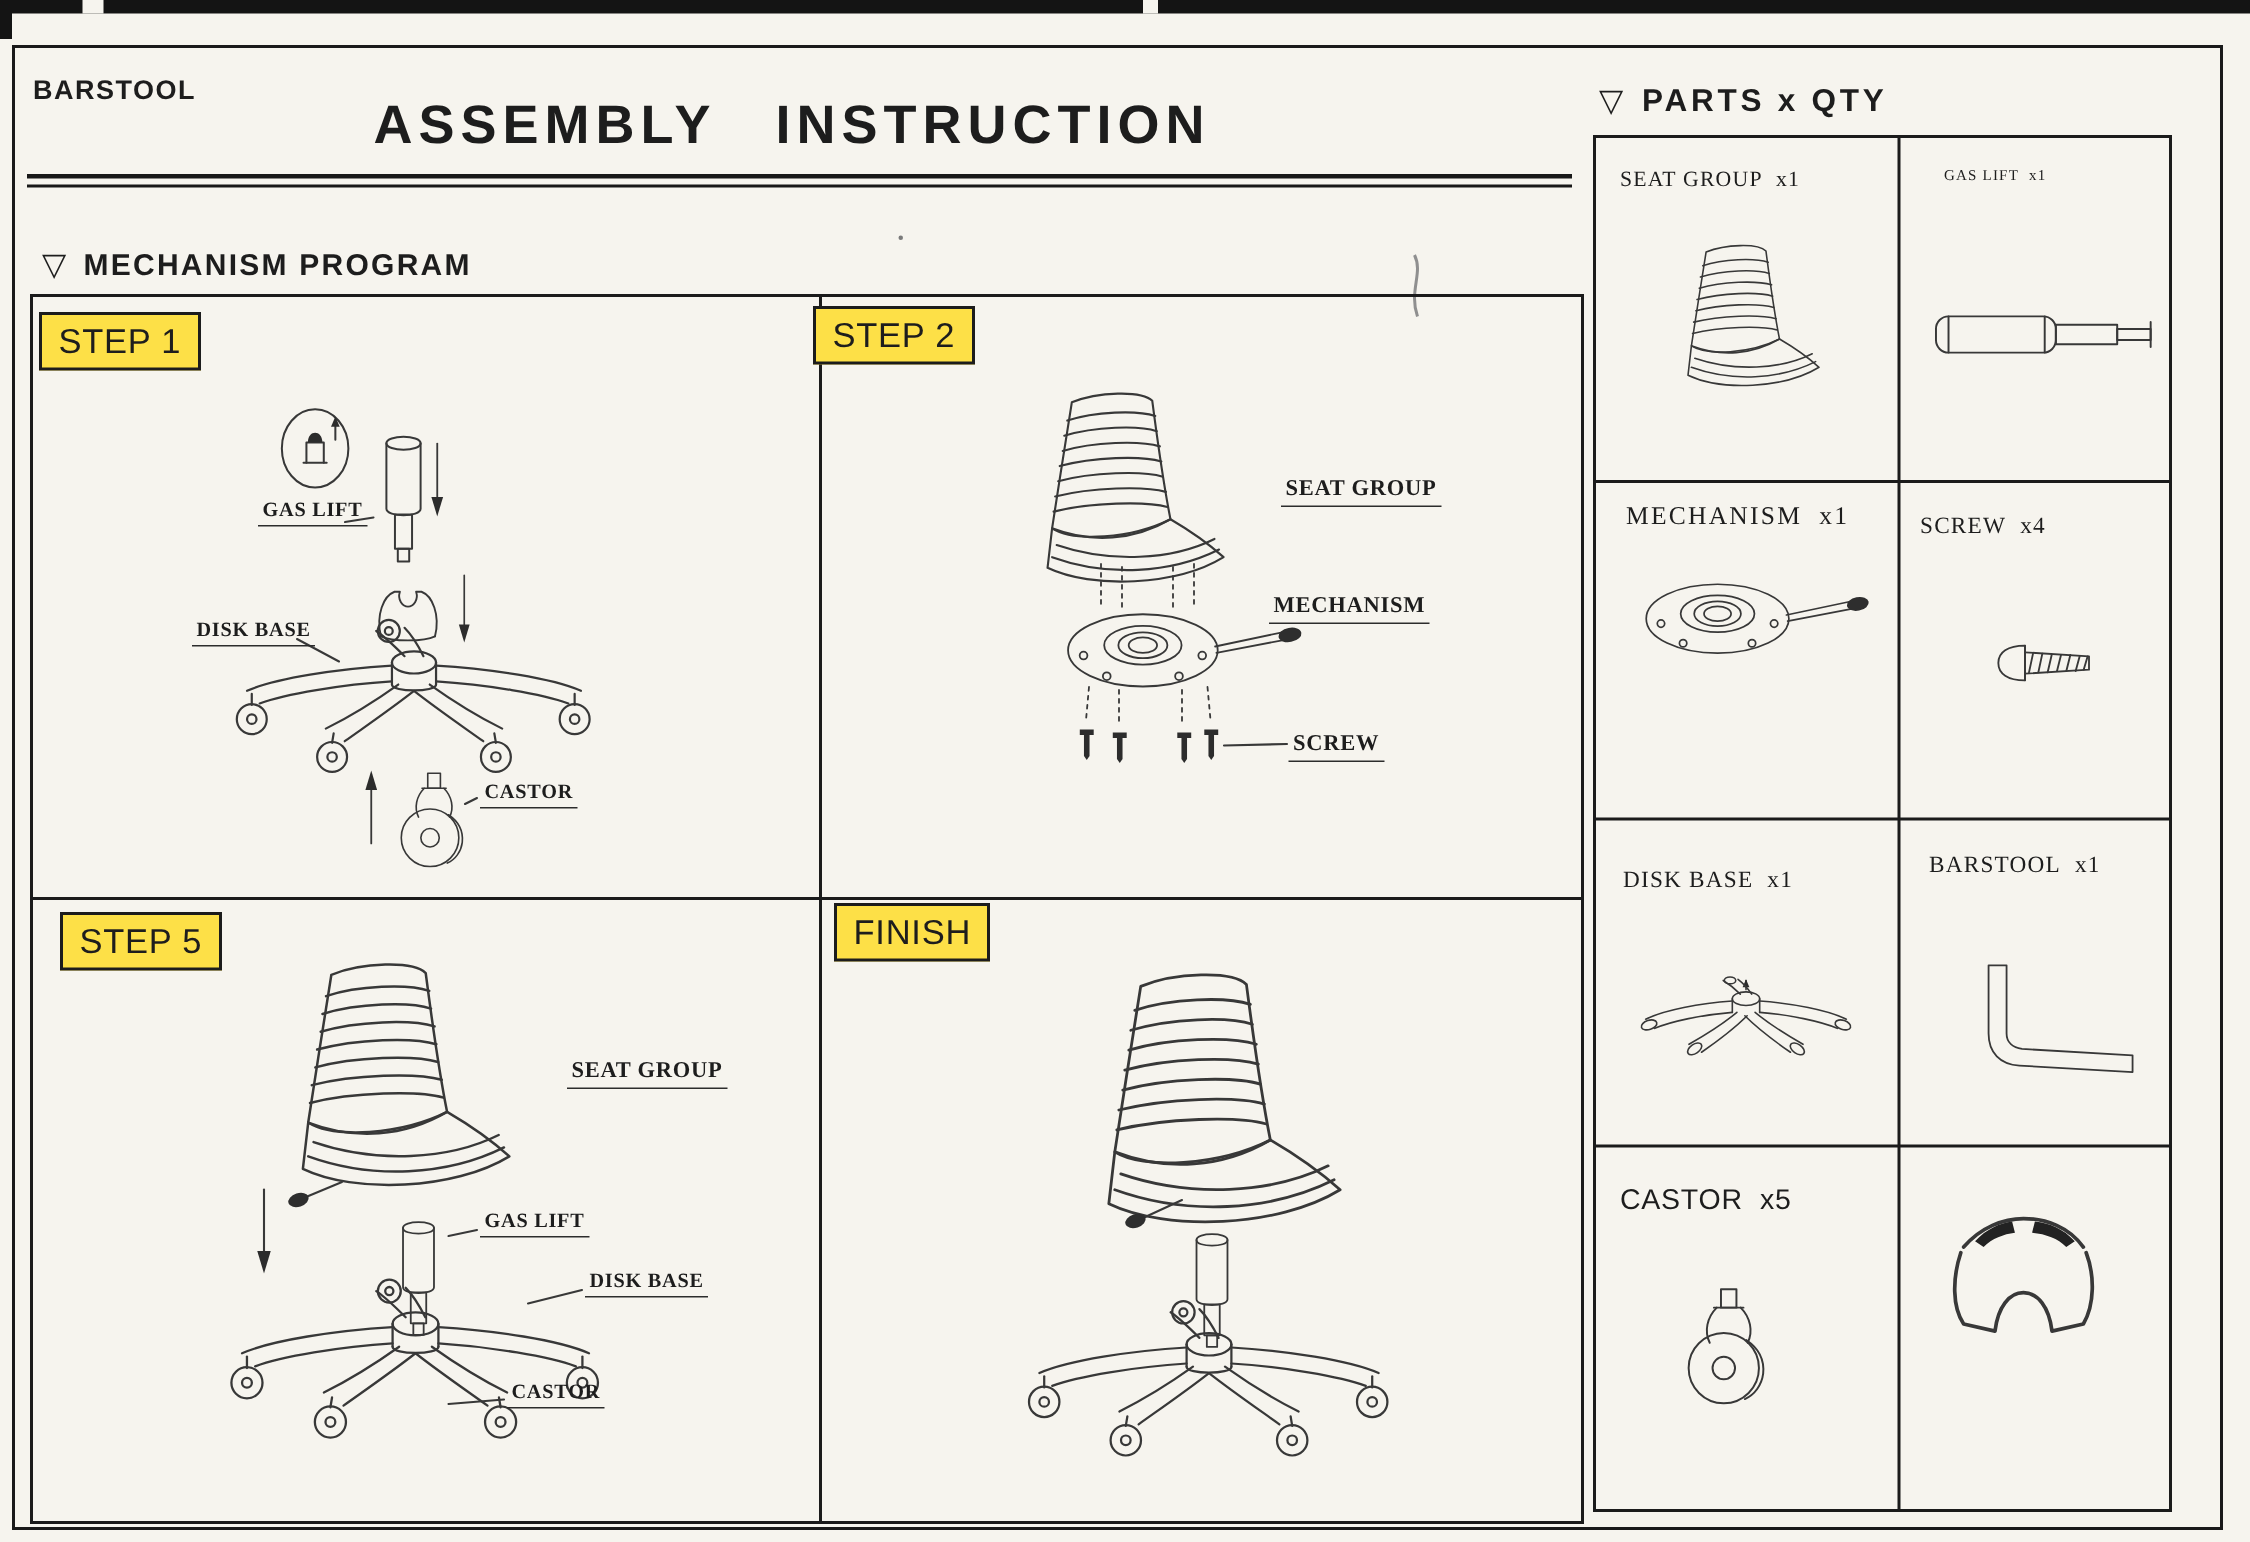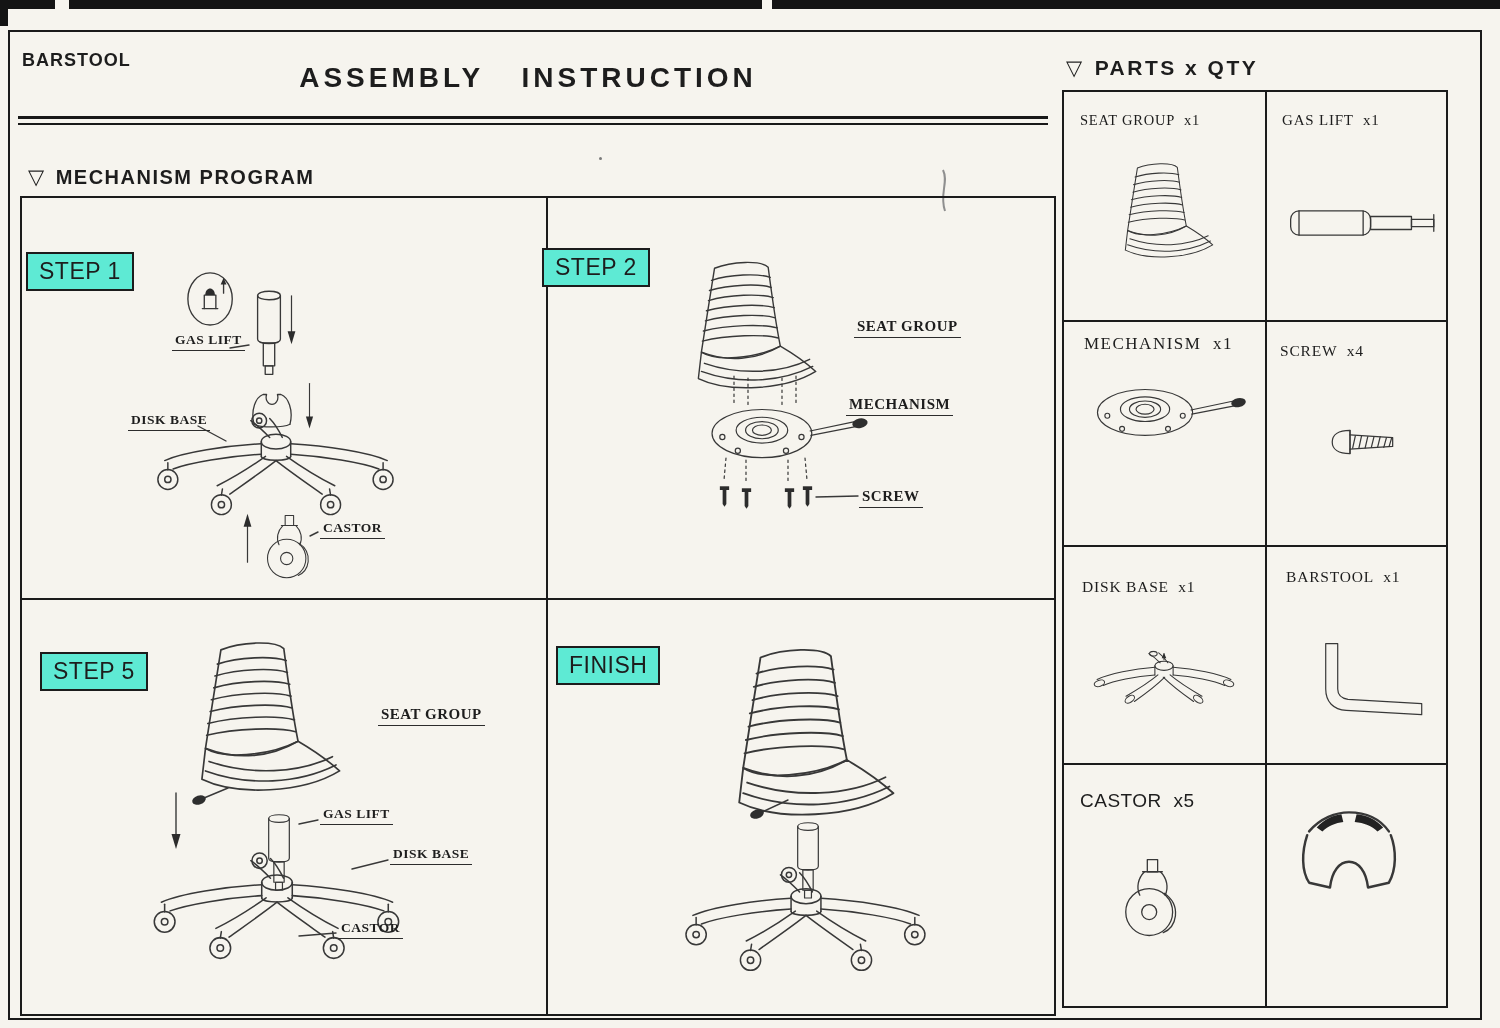--- a/index.html
+++ b/index.html
@@ -13,32 +13,32 @@
   }
 
   
   .scan-strip { position:absolute; top:0; left:0; width:100%; height:9px; background:#141414; }
   .scan-notch { position:absolute; top:0; height:9px; background:#f6f4ee; }
   .corner-blot { position:absolute; left:0; top:0; width:8px; height:26px; background:#141414; }
 
   .outer-border { position:absolute; left:8px; top:30px; width:1474px; height:990px; border:2.5px solid #1a1a1a; }
 
   .brand { position:absolute; left:22px; top:50px; font-size:18px; font-weight:bold; letter-spacing:1px; }
-  .main-title { position:absolute; left:0; top:62px; width:1056px; text-align:center; font-size:28px; font-weight:bold; letter-spacing:4px; word-spacing:26px; }
+  .main-title { position:absolute; left:0; top:62px; width:1056px; text-align:center; font-size:36px; font-weight:bold; letter-spacing:4px; word-spacing:26px; }
   .rule1 { position:absolute; left:18px; top:116px; width:1030px; height:3px; background:#181818; }
   .rule2 { position:absolute; left:18px; top:123px; width:1030px; height:2px; background:#181818; }
 
   .section-head { position:absolute; display:flex; align-items:center; gap:10px; font-weight:bold; font-size:20px; letter-spacing:1.5px; }
   .tri { font-weight:normal; font-size:21px; line-height:1; transform:translateY(-1px); }
 
   .panel { position:absolute; border:2.4px solid #1b1b1b; }
   .vline, .hline { position:absolute; background:#1b1b1b; }
 
   .cell { position:absolute; }
-  .step-tag { position:absolute; border:2px solid #1c1c1c; background:#5eead4; padding:4px 11px; font-size:23px; letter-spacing:0.5px; white-space:nowrap; z-index:3;margin-top:44px; }
+  .step-tag { position:absolute; border:2px solid #1c1c1c; background:#fde047; padding:4px 11px; font-size:23px; letter-spacing:0.5px; white-space:nowrap; z-index:3; }
 
   .callout {
     position:absolute; z-index:3;
     font-family:"Liberation Serif", serif; font-weight:bold;
     font-size:13.5px; letter-spacing:0.5px; white-space:nowrap;
     border-bottom:1.6px solid #2c2c2c; padding:0 3px 2px 3px;
   }
   .callout.big { font-size:15px; }
 
   .part-label {
@@ -334,21 +334,21 @@
   <div class="hline" style="left:0;top:453px;width:100%;height:2.4px"></div>
   <div class="hline" style="left:0;top:671px;width:100%;height:2.4px"></div>
 
   <div class="part-label" style="left:16px;top:20px;font-size:14.5px">
     <span>SEAT GROUP</span>&nbsp;&nbsp;<span>x1</span>
   </div>
   <svg class="art" style="left:38px;top:68px" width="128" height="114" viewBox="0 0 170 150">
       <use href="#s-seat" width="170" height="150"></use>
     </svg>
 
-  <div class="part-label" style="left:218px;top:20px;font-size:15px">
+  <div class="part-label" style="left:232px;top:20px;font-size:10px">
     <span>GAS LIFT</span>&nbsp;&nbsp;<span>x1</span>
   </div>
   <svg class="art" style="left:222px;top:110px" width="158" height="42" viewBox="0 0 170 44">
       <use href="#s-gaslift-h" width="170" height="44"></use>
     </svg>
 
   <div class="part-label" style="left:20px;top:242px;font-size:17px;letter-spacing:1.5px">
     <span>MECHANISM</span>&nbsp;&nbsp;<span>x1</span>
   </div>
   <svg class="art" style="left:22px;top:280px" width="164" height="76" viewBox="0 0 200 90">

